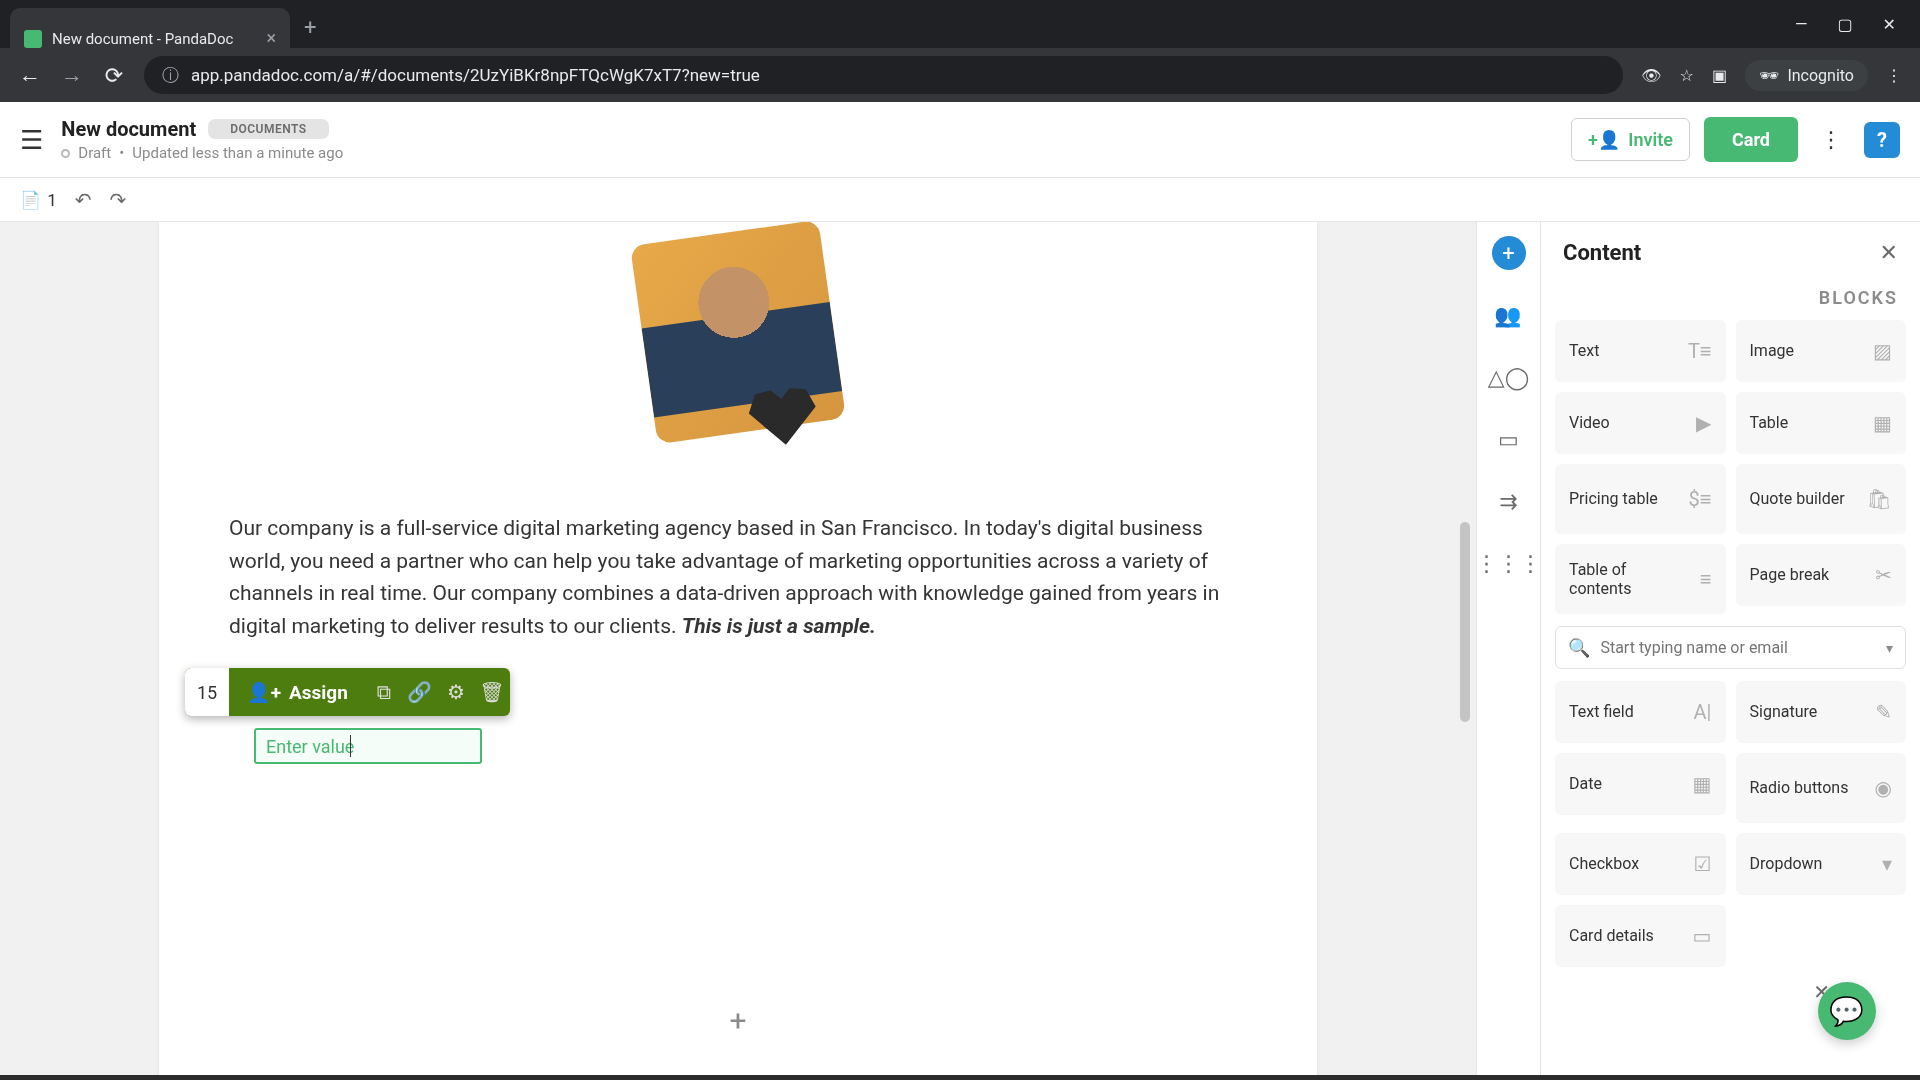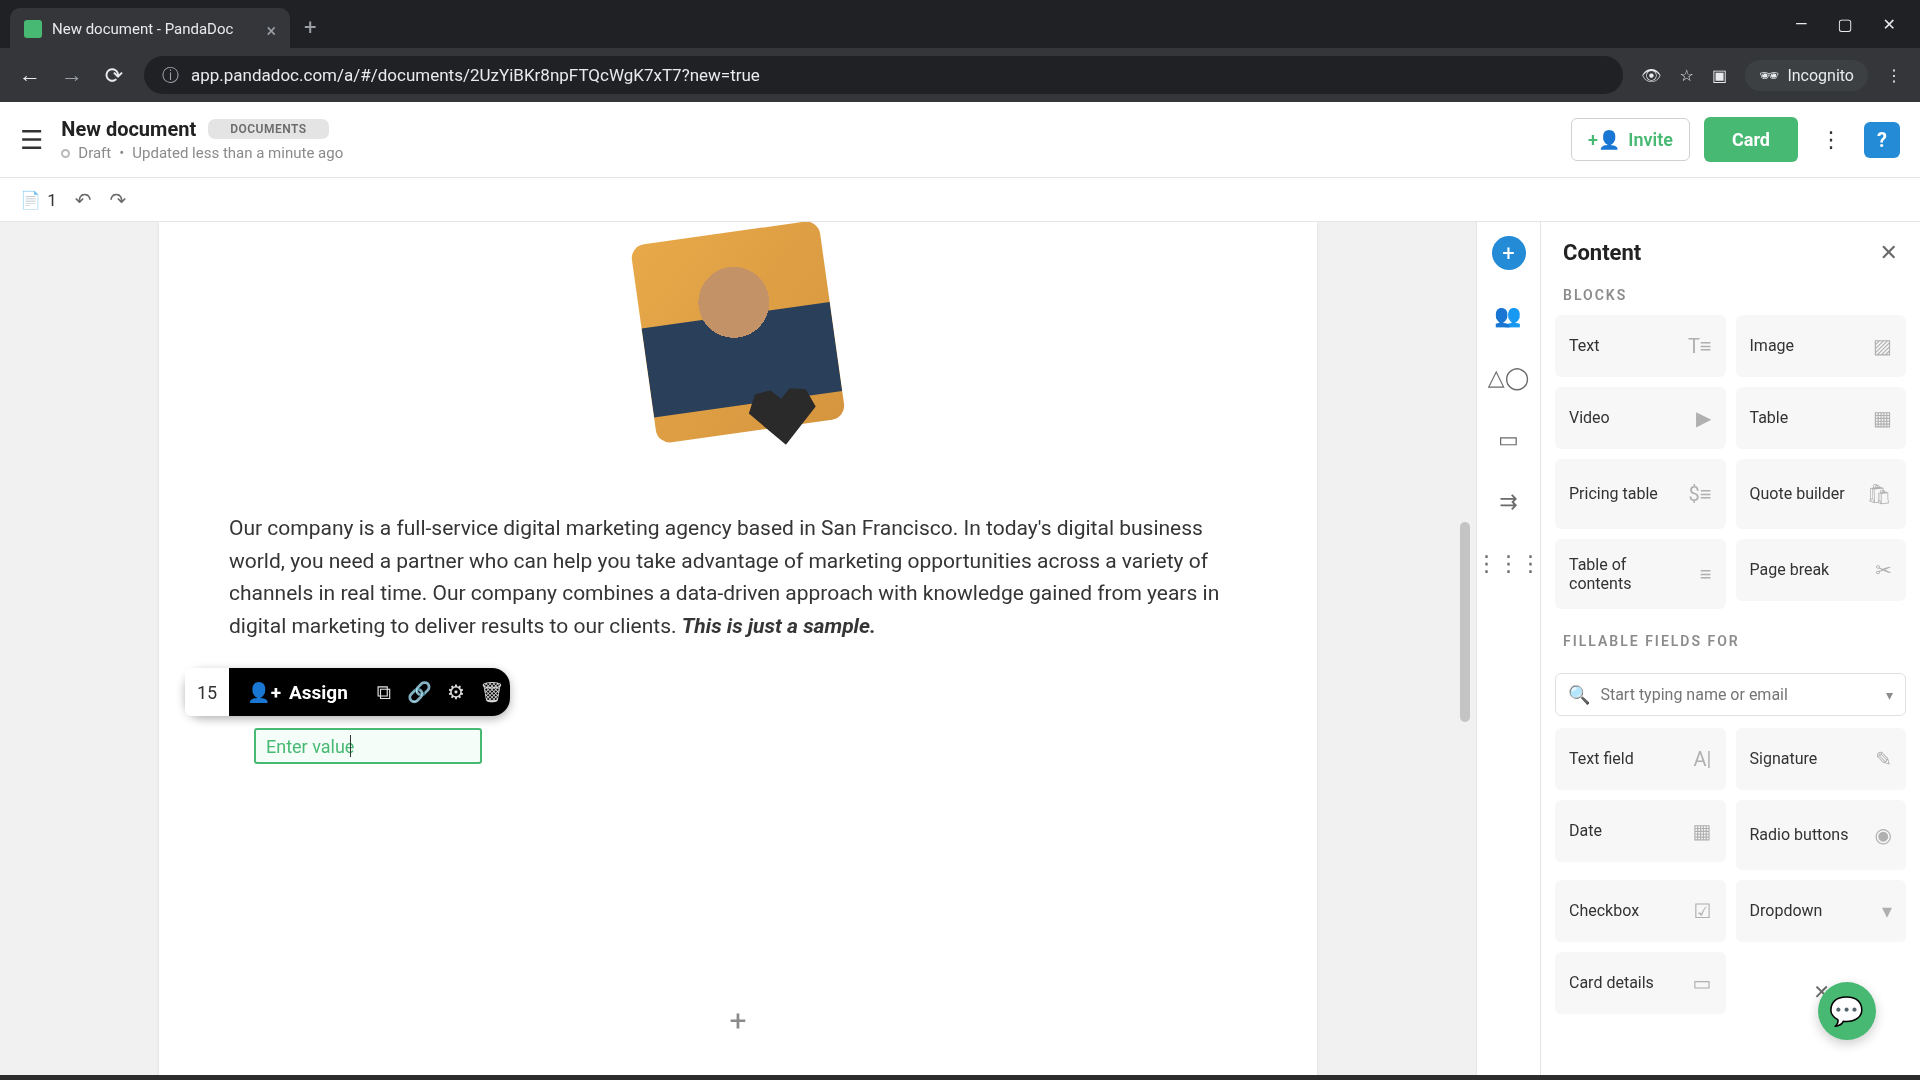--- a/index.html
+++ b/index.html
@@ -1,20 +1,20 @@
 <!DOCTYPE html>
 <html><head>
 <meta charset="utf-8">
 <style>
 * { margin:0; padding:0; box-sizing:border-box; font-family:-apple-system,BlinkMacSystemFont,"Segoe UI",Roboto,sans-serif; }
 body { width:1920px; height:1080px; overflow:hidden; background:#fff; transform-origin:top left; }
 
 
 .browser-chrome { background:#202124; height:48px; display:flex; align-items:center; }
-.tab { background:#35363a; height:40px; margin-left:10px; margin-top:8px; border-radius:10px 10px 0 0; display:flex; align-items:flex-start; padding:12px 14px; gap:10px; color:#e8eaed; font-size:15px; min-width:280px; }
+.tab { background:#35363a; height:40px; margin-left:10px; margin-top:8px; border-radius:10px 10px 0 0; display:flex; align-items:flex-end; padding:0 14px; gap:10px; color:#e8eaed; font-size:15px; min-width:280px; }
 .tab-favicon { width:18px; height:18px; background:#47b972; border-radius:3px; }
 .tab-close { color:#9aa0a6; font-size:18px; margin-left:auto; cursor:pointer; }
 .add-tab { color:#9aa0a6; font-size:22px; margin-left:14px; margin-top:6px; cursor:pointer; }
 .window-controls { margin-left:auto; display:flex; gap:30px; padding-right:24px; color:#e8eaed; }
 .window-controls span { cursor:pointer; font-size:16px; }
 
 .addr-bar { background:#35363a; height:54px; display:flex; align-items:center; padding:0 18px; gap:18px; }
 .nav-btn { color:#9aa0a6; font-size:22px; cursor:pointer; width:24px; text-align:center; }
 .nav-btn.active { color:#e8eaed; }
 .url-box { flex:1; background:#202124; border-radius:24px; height:38px; display:flex; align-items:center; padding:0 18px; gap:12px; color:#e8eaed; font-size:17px; }
@@ -48,41 +48,41 @@
 .page { width:1158px; background:#fff; min-height:760px; position:relative; margin-top:0; box-shadow:0 1px 3px rgba(0,0,0,0.1); }
 
 .page-image { width:290px; height:250px; margin:0 auto; display:block; position:relative; top:0; }
 .page-image .photo { width:190px; height:200px; background:linear-gradient(135deg,#e8a94a,#d4953e); border-radius:14px; transform:rotate(-8deg); position:absolute; left:50px; top:10px; overflow:hidden; }
 .page-image .photo::after { content:""; position:absolute; inset:0; background:radial-gradient(circle at 50% 35%, #c49267 0 22%, transparent 22%), linear-gradient(#2a3f5a,#2a3f5a); background-position:center 20%, center 75%; background-size:100% 100%, 100% 45%; background-repeat:no-repeat; }
 .page-image .heart { position:absolute; width:80px; height:70px; background:#2a2a2a; left:150px; top:160px; clip-path:polygon(50% 90%, 8% 40%, 18% 14%, 38% 10%, 50% 24%, 62% 10%, 82% 14%, 92% 40%); transform:rotate(-6deg); }
 
 .page-text { padding:40px 70px 20px; font-size:21px; line-height:1.55; color:#353535; }
 .page-text .sample { font-style:italic; font-weight:700; }
 
-.field-toolbar { position:absolute; left:26px; top:446px; background:#000000; border-radius:18px; display:flex; align-items:center; height:48px; box-shadow:0 3px 10px rgba(0,0,0,0.3); }
+.field-toolbar { position:absolute; left:26px; top:446px; background:#4d7c0f; border-radius:6px; display:flex; align-items:center; height:48px; box-shadow:0 3px 10px rgba(0,0,0,0.3); }
 .field-toolbar .fs { background:#fff; color:#333; width:44px; height:48px; display:flex; align-items:center; justify-content:center; font-size:18px; border-radius:6px 0 0 6px; }
 .field-toolbar .assign { display:flex; align-items:center; gap:8px; color:#fff; font-weight:700; font-size:19px; padding:0 18px; cursor:pointer; }
 .field-toolbar .tb-icon { width:36px; height:48px; display:flex; align-items:center; justify-content:center; color:#ddd; font-size:20px; cursor:pointer; }
 
 .fillable-field { position:absolute; left:95px; top:506px; width:228px; height:36px; border:2px solid #47b972; border-radius:3px; background:#f5fdf8; padding:0 10px; display:flex; align-items:center; color:#47b972; font-size:18px; }
 .fillable-field .caret { width:1px; height:22px; background:#333; margin-left:-4px; }
 
 .add-block { position:absolute; left:50%; transform:translateX(-50%); top:780px; width:36px; height:36px; color:#8b8b8b; font-size:30px; display:flex; align-items:center; justify-content:center; cursor:pointer; }
 
 
 .right-rail { width:64px; border-left:1px solid #e4e4e4; display:flex; flex-direction:column; align-items:center; padding-top:14px; gap:28px; }
 .right-rail .rail-icon { width:34px; height:34px; display:flex; align-items:center; justify-content:center; color:#6b6b6b; font-size:22px; cursor:pointer; }
 .right-rail .rail-icon.plus { background:#248bd6; color:#fff; border-radius:50%; }
 
 
 .content-panel { width:380px; border-left:1px solid #e4e4e4; display:flex; flex-direction:column; }
 .cp-header { display:flex; align-items:center; padding:18px 22px 12px; }
 .cp-header h2 { font-size:22px; font-weight:700; color:#222; }
 .cp-close { margin-left:auto; font-size:22px; color:#6b6b6b; cursor:pointer; }
-.cp-section-label { font-size:14px; letter-spacing:2px; color:#8b8b8b; font-weight:600; padding:10px 22px 12px; }
+.cp-section-label { font-size:18px; letter-spacing:2px; color:#8b8b8b; font-weight:600; padding:10px 22px 12px;text-align:right; }
 .block-grid { display:grid; grid-template-columns:1fr 1fr; gap:10px; padding:0 14px; }
 .block-item { background:#f7f7f7; border-radius:6px; height:62px; display:flex; align-items:center; padding:0 14px; cursor:pointer; position:relative;gap:11px; }
 .block-item.tall { height:70px; }
 .block-item .bl-label { font-size:16px; color:#333; flex:1; line-height:1.2; }
 .block-item .bl-icon { color:#b0b0b0; font-size:20px; }
 .recipient-search { margin:12px 14px; display:flex; align-items:center; gap:10px; border:1px solid #e0e0e0; border-radius:6px; padding:10px 12px; }
 .recipient-search .s-icon { color:#8b8b8b; font-size:18px; }
 .recipient-search input { border:none; outline:none; flex:1; font-size:16px; color:#555; background:transparent; }
 .recipient-search .chev { color:#8b8b8b; font-size:14px; }
 
@@ -240,21 +240,20 @@
       <div class="block-item tall">
           <span class="bl-label">Table of contents</span>
           <span class="bl-icon">≡</span>
         </div>
       <div class="block-item">
           <span class="bl-label">Page break</span>
           <span class="bl-icon">✂</span>
         </div>
     </div>
 
-    <div class="cp-section-label" style="margin-top:14px">FILLABLE FIELDS FOR</div>
     <div class="recipient-search">
       <span class="s-icon">🔍</span>
       <input placeholder="Start typing name or email" style="">
       <span class="chev">▾</span>
     </div>
     <div class="block-grid">
       <div class="block-item">
           <span class="bl-label">Text field</span>
           <span class="bl-icon">A|</span>
         </div>

